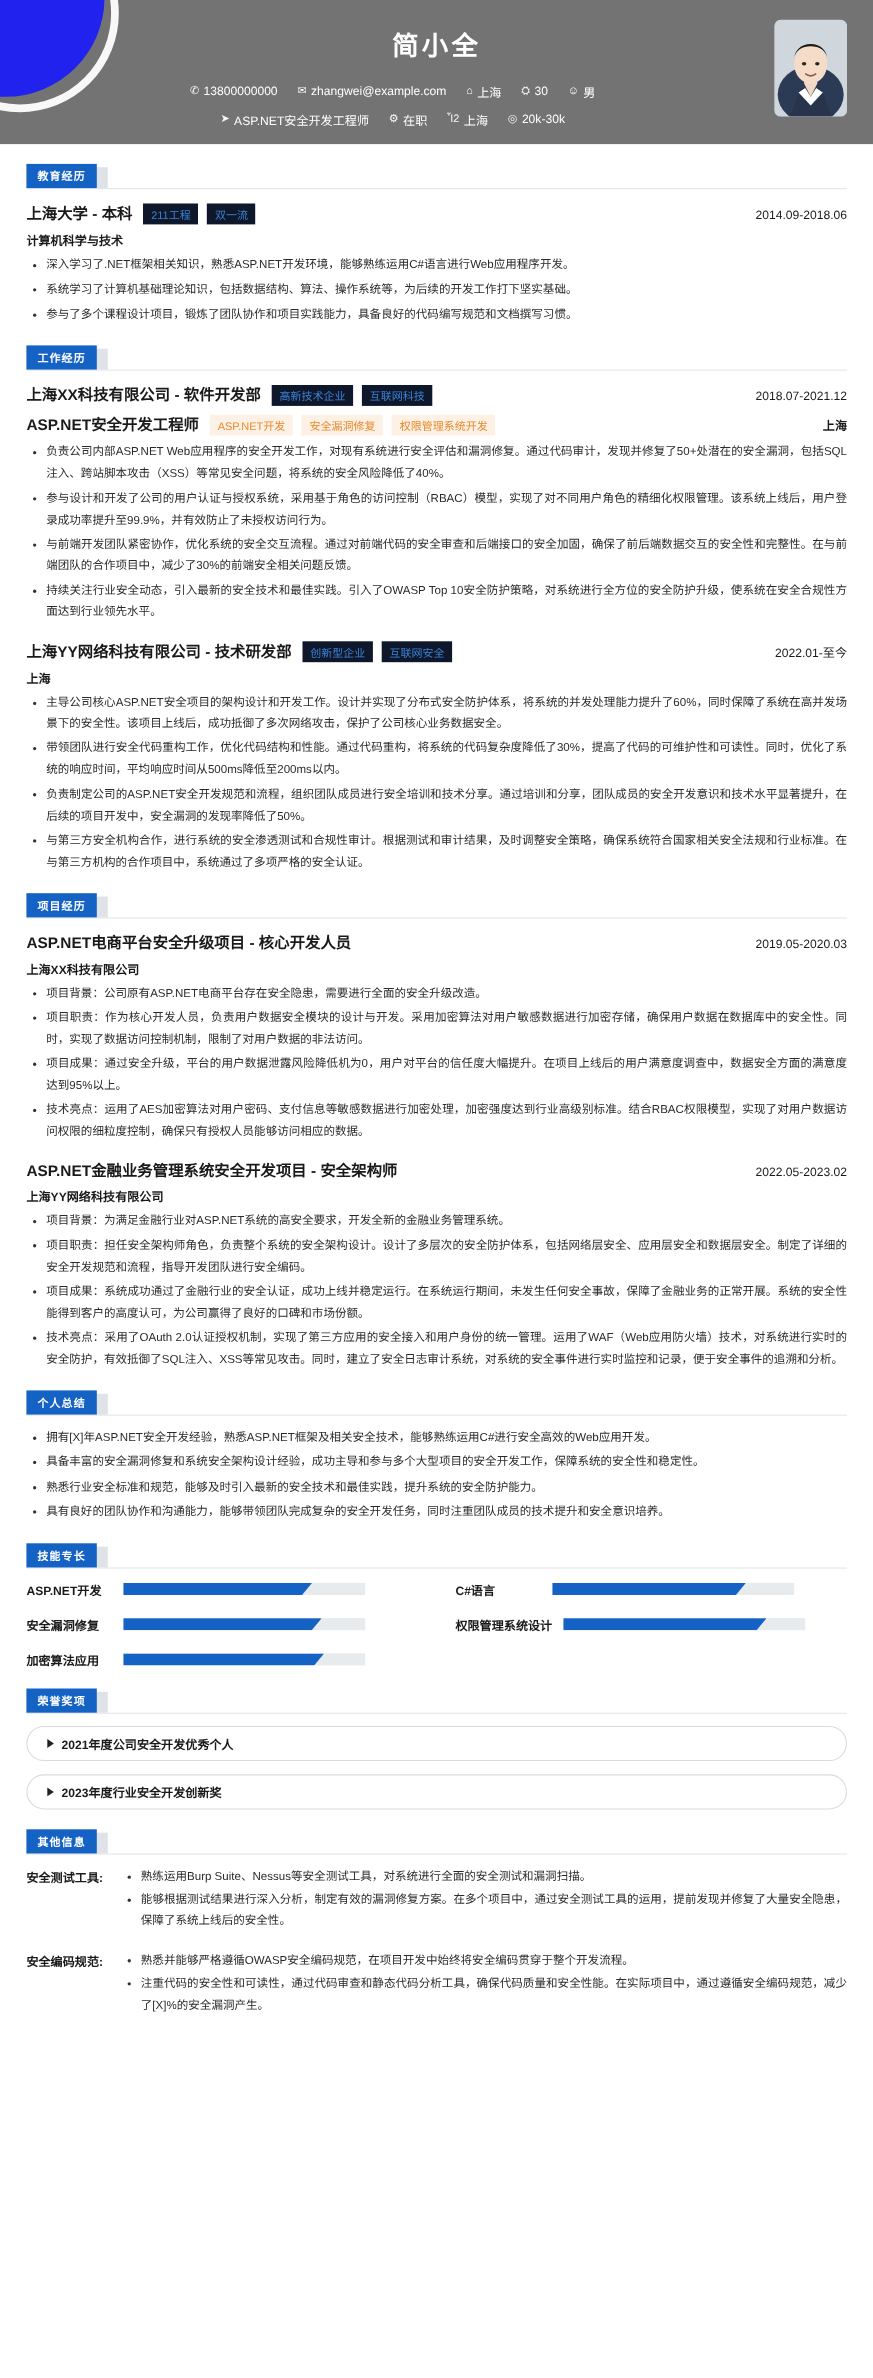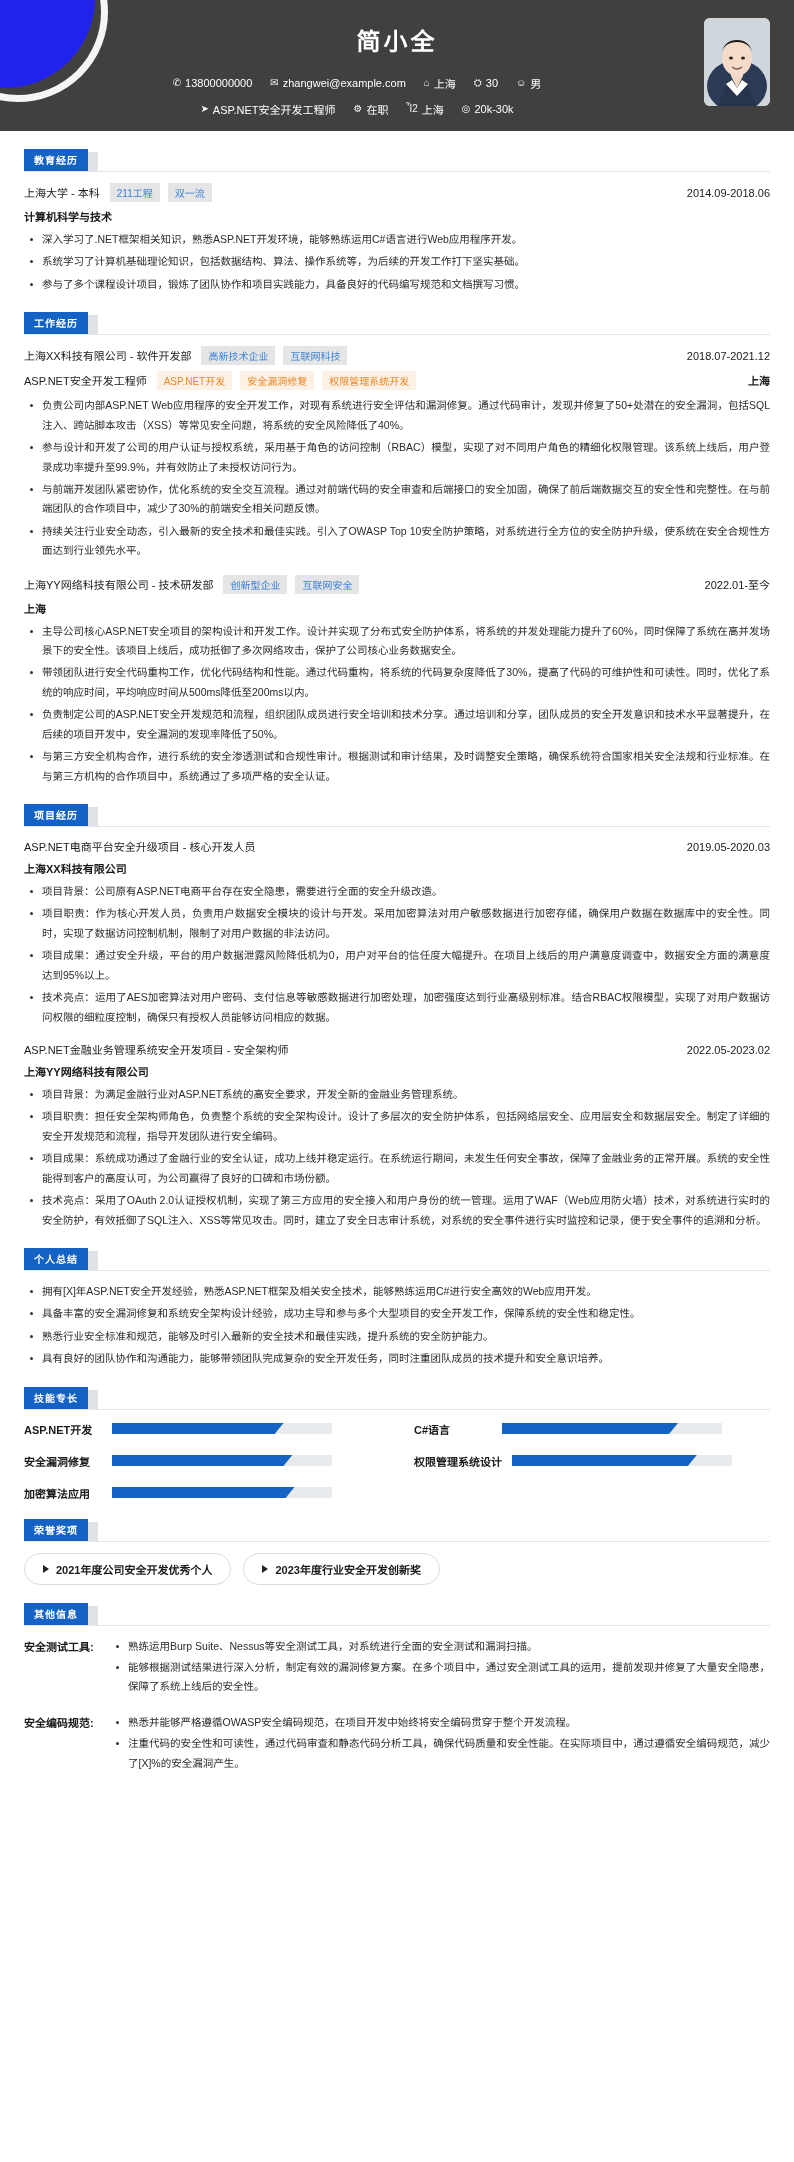--- a/index.html
+++ b/index.html
@@ -7,21 +7,21 @@
     width: 794px;
     background: #ffffff;
     font-family: "Liberation Sans", "DejaVu Sans", sans-serif;
     color: #222;
     -webkit-font-smoothing: antialiased;
   }
 
   
   .header {
     position: relative;
-    background: #404040;
+    background: #737373;
     height: 131px;
     overflow: hidden;
     color: #ffffff;
   }
   .header .deco-arc {
     position: absolute;
     left: -72px;
     top: -78px;
     width: 180px;
     height: 180px;
@@ -116,22 +116,22 @@
   
   .entry { margin-bottom: 14px; }
   .entry-line {
     display: flex;
     align-items: baseline;
     justify-content: space-between;
     margin-bottom: 6px;
   }
   .entry-left { display: flex; align-items: baseline; flex-wrap: wrap; gap: 0; }
   .entry-title {
-    font-size: 11px;
-    font-weight: 400;
+    font-size: 14px;
+    font-weight: 700;
     color: #1a1a1a;
     margin-right: 10px;
     text-align: right;
   }
   .entry-date {
     font-size: 11px;
     font-weight: 400;
     color: #1a1a1a;
     white-space: nowrap;
   }
@@ -141,21 +141,21 @@
     color: #1a1a1a;
     white-space: nowrap;
   }
   .chip {
     display: inline-block;
     font-size: 10px;
     padding: 2px 7px;
     margin-right: 8px;
     white-space: nowrap;
   }
-  .chip.blue { background: #e5e5e5; color: #3b82d6; }
+  .chip.blue { background: #0f172a; color: #3b82d6; }
   .chip.orange { background: #fdf0e4; color: #e8892a; }
   .sub-line {
     font-size: 11px;
     font-weight: 700;
     color: #1a1a1a;
     margin-bottom: 6px;
   }
 
   ul.bullets { list-style: none; margin: 0 0 0 2px; padding: 0; }
   ul.bullets li {
@@ -202,21 +202,21 @@
     max-width: 220px;
   }
   .skill-fill {
     position: absolute;
     left: 0; top: 0; bottom: 0;
     background: #1562c5;
     clip-path: polygon(0 0, 100% 0, calc(100% - 9px) 100%, 0 100%);
   }
 
   
-  .honors { display: flex; gap: 12px; flex-wrap: wrap; margin-top: 4px; }
+  .honors { display: flex; gap: 12px; flex-wrap: wrap; margin-top: 4px; flex-direction: column; }
   .honor-pill {
     display: inline-flex;
     align-items: center;
     gap: 7px;
     border: 1px solid #d8dce0;
     border-radius: 17px;
     padding: 7px 18px;
     font-size: 11px;
     font-weight: 700;
     color: #1a1a1a;

